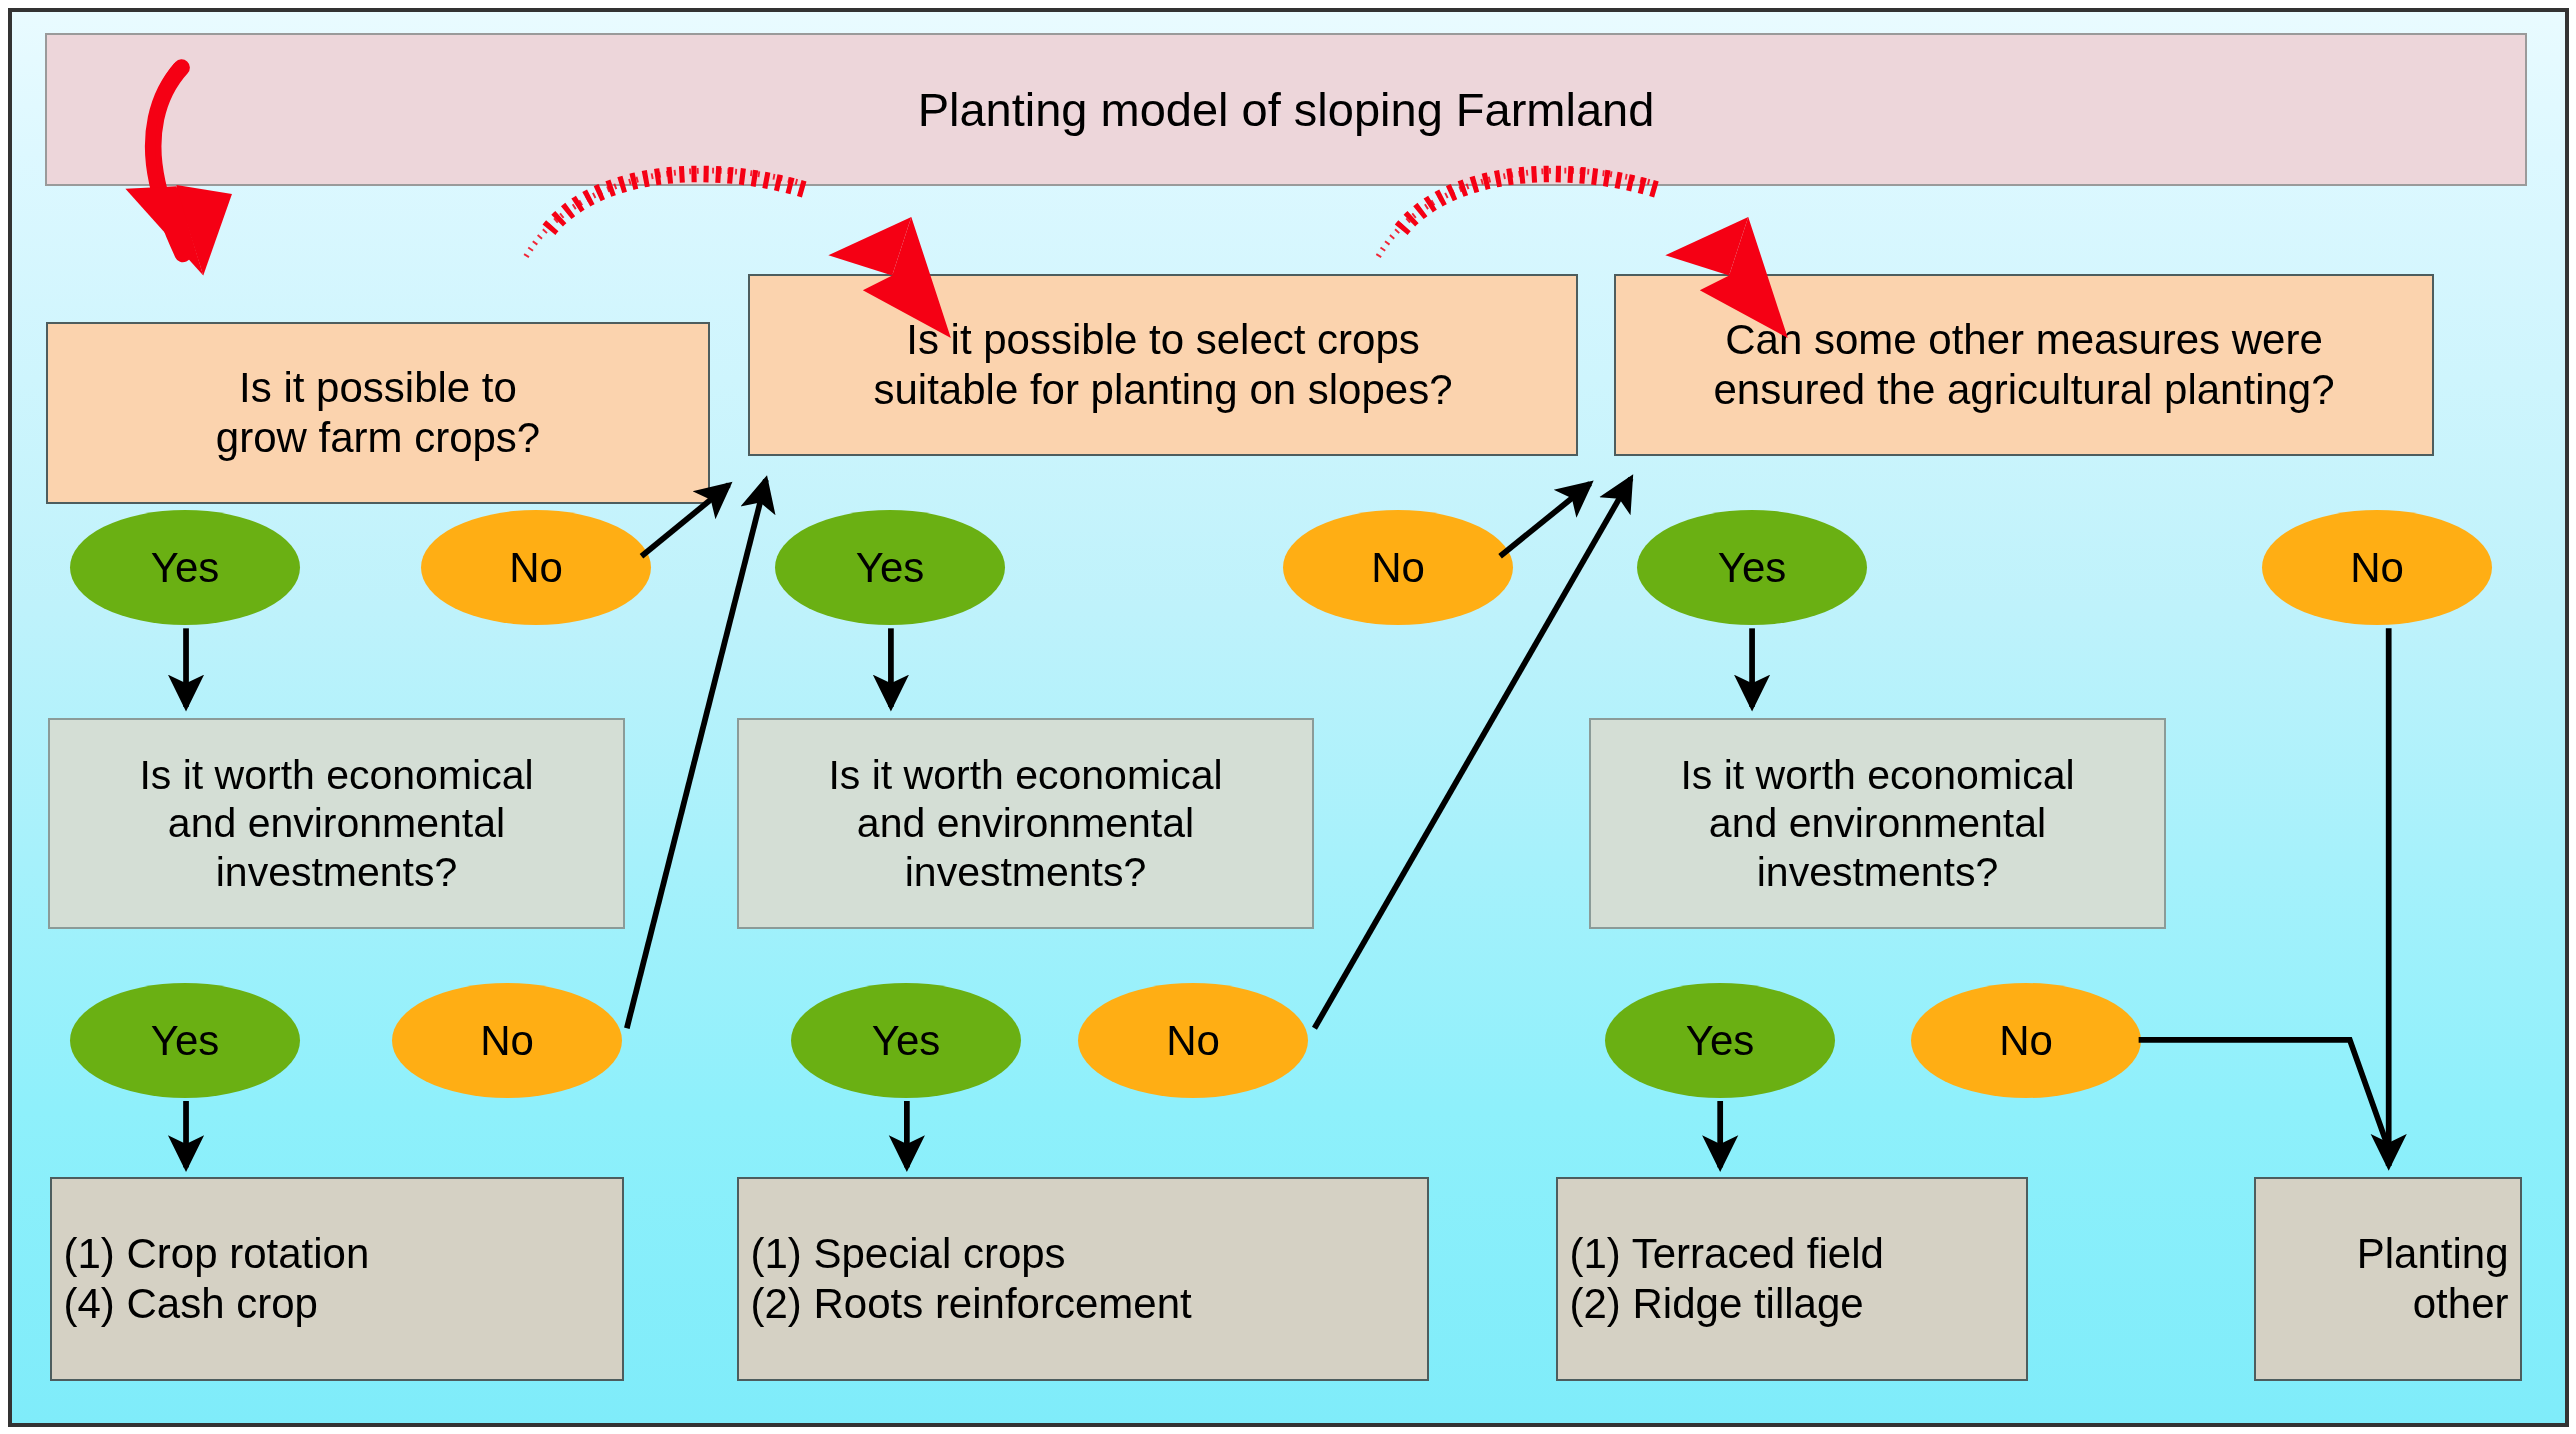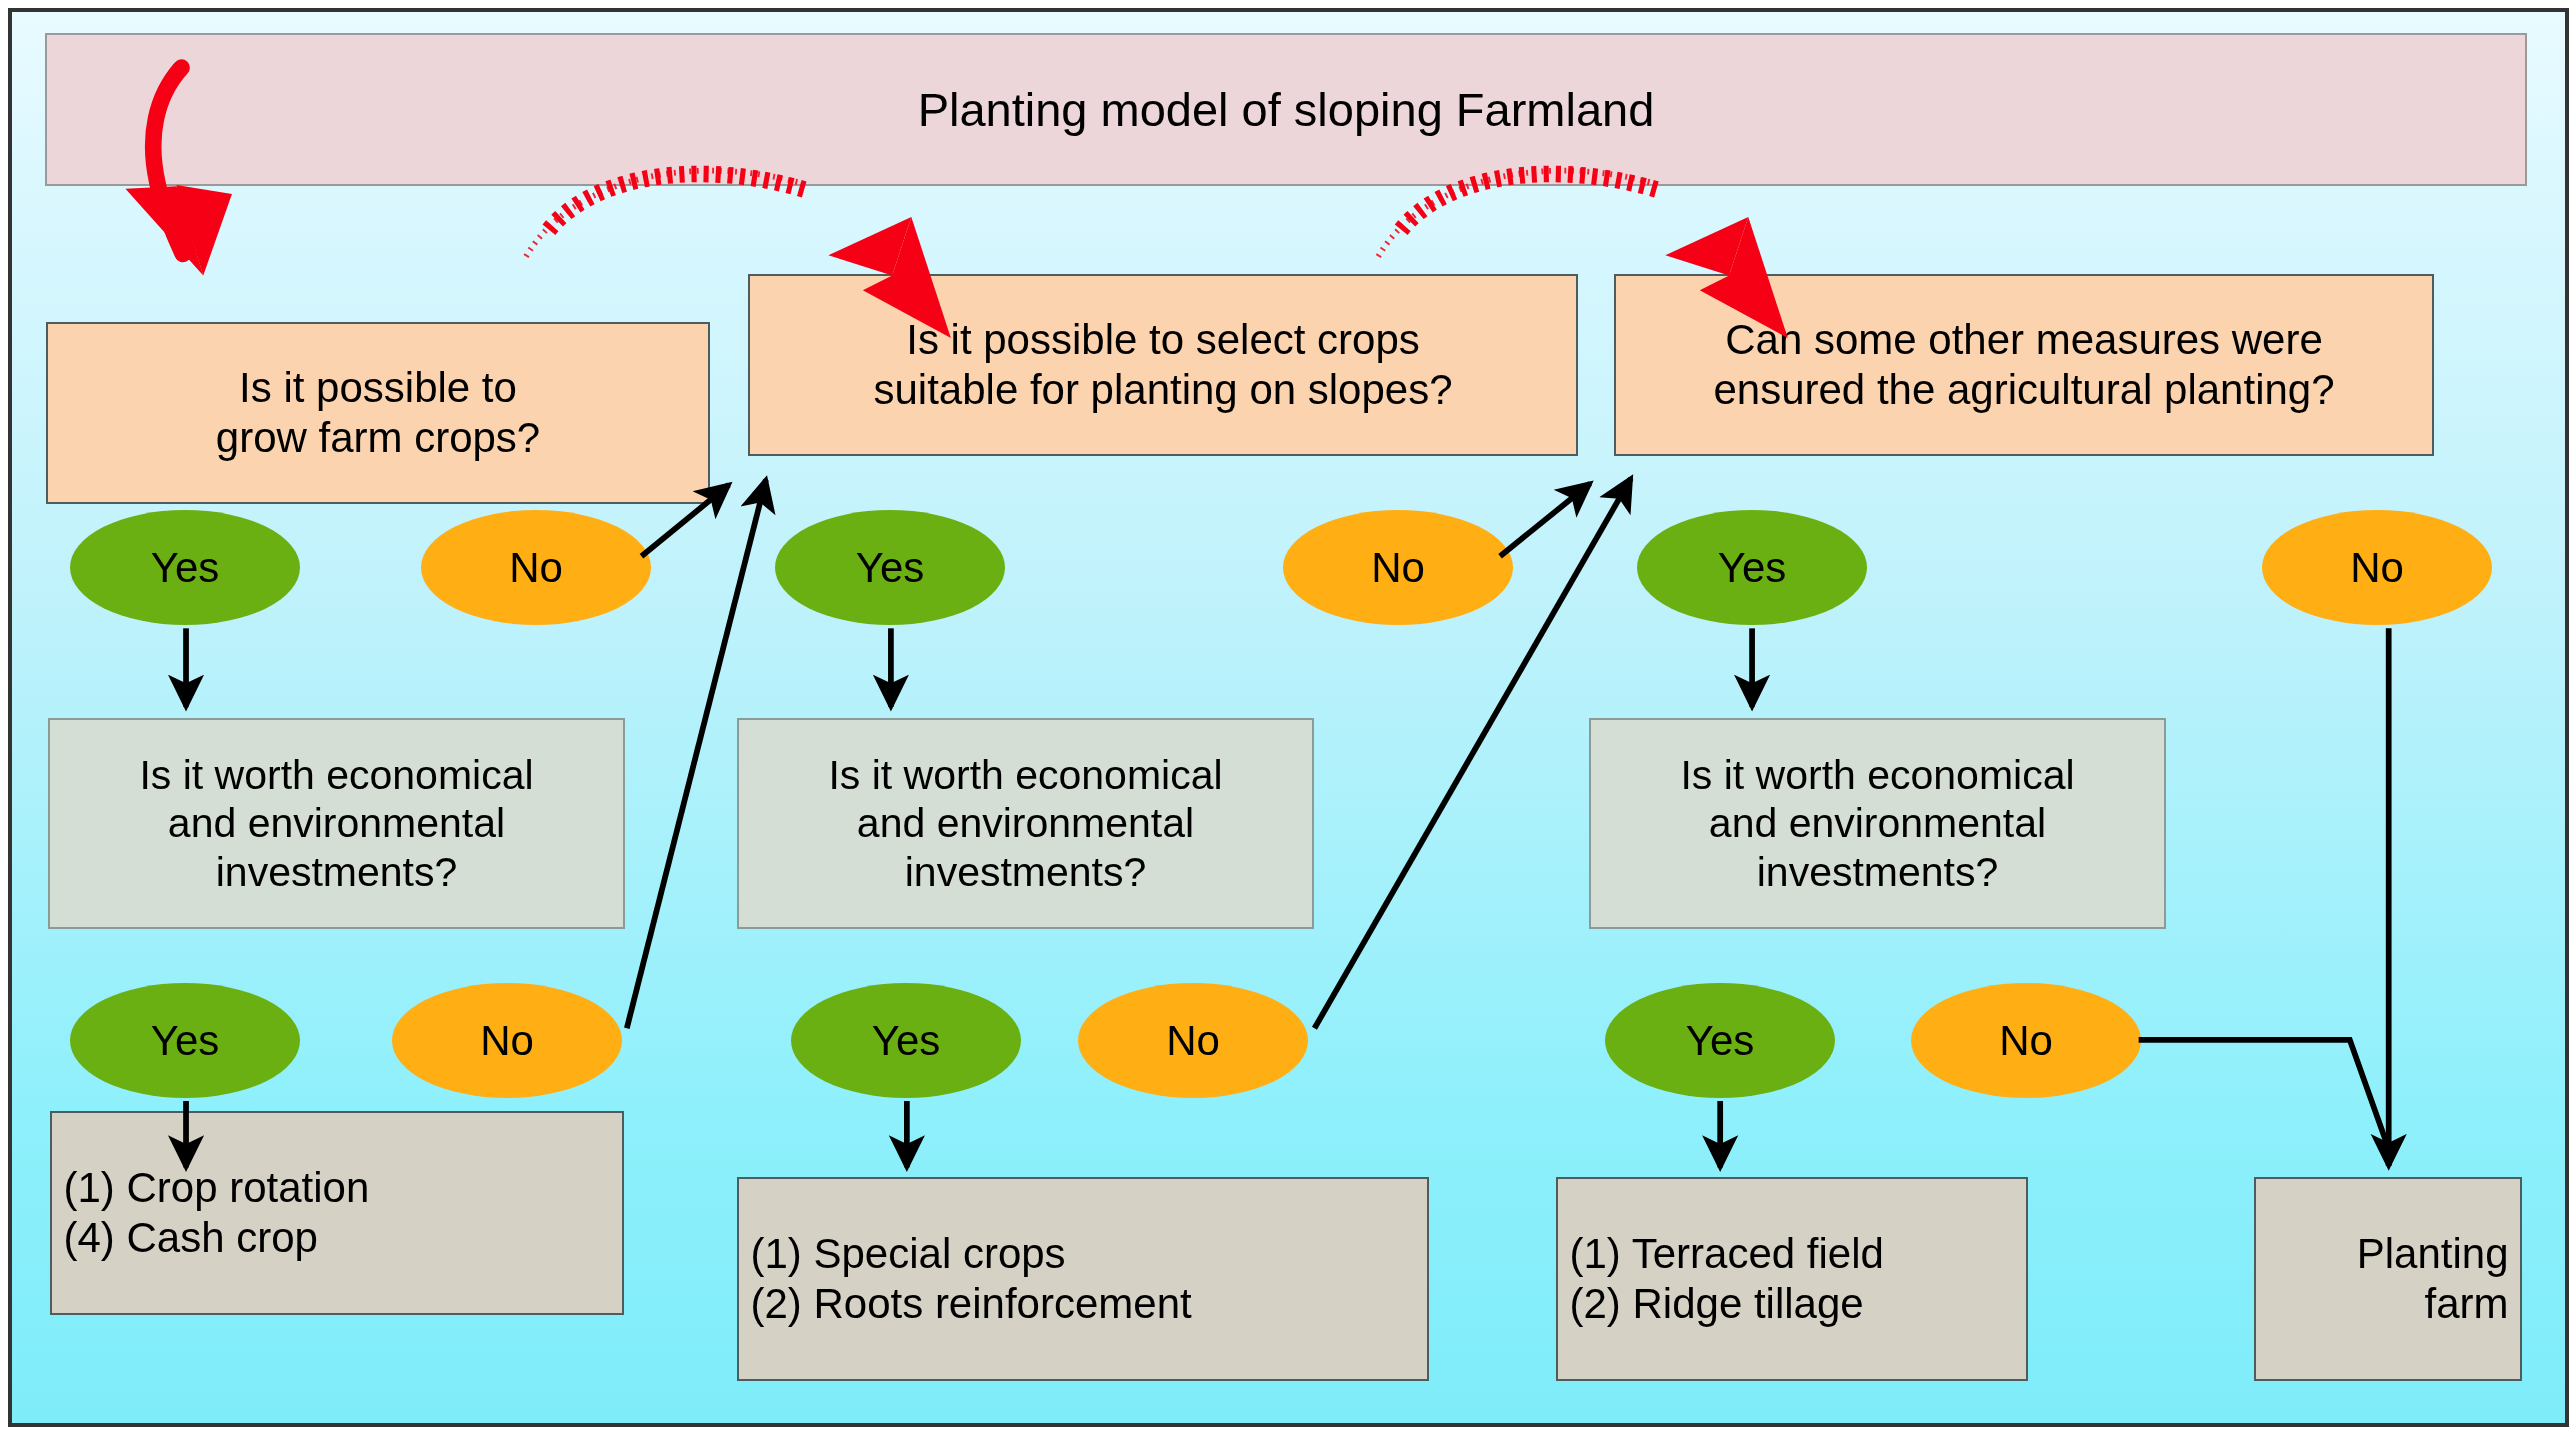--- a/index.html
+++ b/index.html
@@ -181,21 +181,21 @@
     <span>No</span>
   </div>
 
   <div class="pill yes" style="left:1605px; top:983px; width:230px; height:115px;">
     <span>Yes</span>
   </div>
   <div class="pill no" style="left:1911px; top:983px; width:230px; height:115px;">
     <span>No</span>
   </div>
 
-  <div class="node resbox" style="left:50px; top:1111px; width:574px; height:204px;">
+  <div class="node resbox" style="left:50px; top:1177px; width:574px; height:204px;">
     <div class="lines">
       <span class="ln">(1) Crop rotation</span>
       <span class="ln">(4) Cash crop</span>
     </div>
   </div>
 
   <div class="node resbox" style="left:737px; top:1177px; width:692px; height:204px;">
     <div class="lines">
       <span class="ln">(1) Special crops</span>
       <span class="ln">(2) Roots reinforcement</span>
@@ -205,21 +205,21 @@
   <div class="node resbox" style="left:1533px; top:1177px; width:472px; height:204px;margin-left:23px;">
     <div class="lines">
       <span class="ln">(1) Terraced field</span>
       <span class="ln">(2) Ridge tillage</span>
     </div>
   </div>
 
   <div class="node resbox center" style="left:2254px; top:1177px; width:268px; height:204px;">
     <div class="lines">
       <span class="ln">Planting</span>
-      <span class="ln">farm</span>
+      <span class="ln">other</span>
     </div>
   </div>
 
   <svg id="links" viewBox="0 0 4037 2248">
     <defs>
       <marker id="ah" viewBox="0 0 12 12" refX="9.6" refY="6" markerWidth="7" markerHeight="7" orient="auto-start-reverse" markerUnits="strokeWidth">
         <path d="M 0 0.6 L 11 6 L 0 11.4 L 2.6 6 Z" fill="#000000"></path>
       </marker>
     </defs>
 

